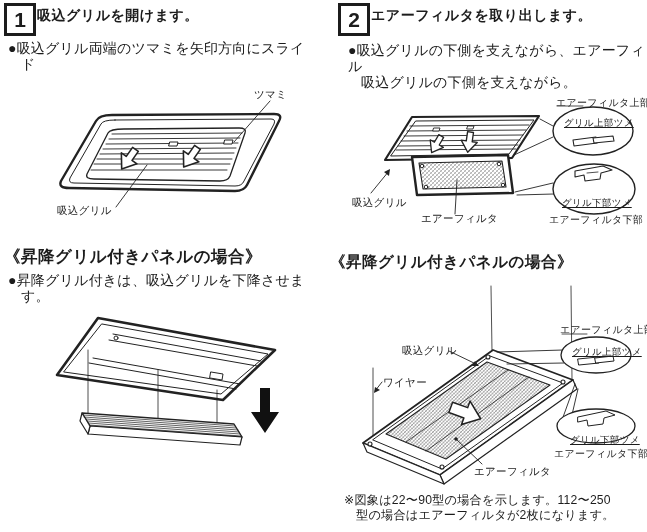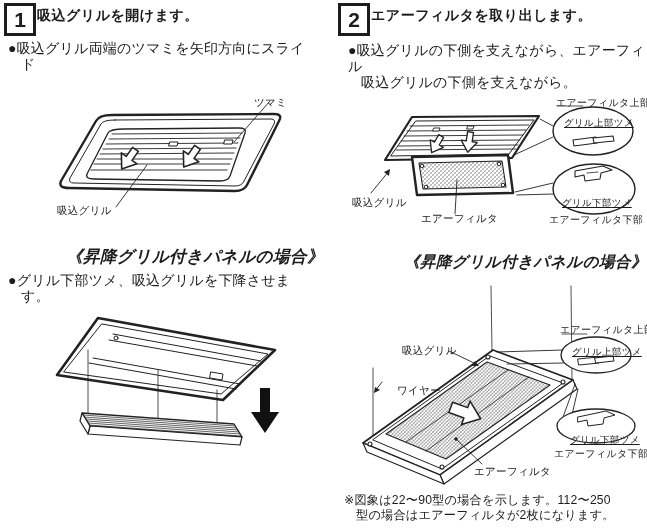--- a/index.html
+++ b/index.html
@@ -10,21 +10,21 @@
     overflow:hidden;
   }
   .step-num {
     position:absolute; width:26px; height:27px; box-sizing:content-box;
     border:3px solid var(--ink,#111); background:#fff;
     font-size:21px; font-weight:bold; line-height:27px; text-align:center;
   }
   .step-title { position:absolute; font-size:14px; font-weight:600; letter-spacing:.5px; white-space:nowrap;font-family:Liberation Serif, serif; }
   .bullet { position:absolute; font-size:14px; line-height:16px; letter-spacing:.2px; }
   .bullet .hang { padding-left:13px; }
-  .sec-head { position:absolute; font-size:16px; font-weight:bold; text-align:right; letter-spacing:.5px;font-style:italic; }
+  .sec-head { position:absolute; font-size:16px; font-weight:bold; text-align:left; letter-spacing:.5px; }
   .lbl { position:absolute; font-size:10.5px; white-space:nowrap; letter-spacing:.3px; }
   .lbl.sm { font-size:9.5px;text-decoration:underline; }
   .lbl.xs { font-size:10px; }
   .footnote { position:absolute; font-size:12.2px; line-height:14.5px; letter-spacing:.2px; }
   .footnote .hang { padding-left:12px; }
   svg.dia { position:absolute; }
 </style>
 </head>
 <body>
 
@@ -60,21 +60,21 @@
           <line x1="63" y1="86" x2="199" y2="86"></line>
       </g>
       <polygon points="142,58 150,58 149,62 141,62" fill="#fff" stroke-width="1"></polygon>
       <polygon points="197,56 205,56 204,60 196,60" fill="#fff" stroke-width="1"></polygon>
       <path transform="translate(100,76) rotate(35)" d="M-3.5,-13 L3.5,-13 L3.5,-2 L9.5,-2 L0,11 L-9.5,-2 L-3.5,-2 Z" fill="#fff" stroke-width="1.6"></path>
       <path transform="translate(162,74) rotate(35)" d="M-3.5,-13 L3.5,-13 L3.5,-2 L9.5,-2 L0,11 L-9.5,-2 L-3.5,-2 Z" fill="#fff" stroke-width="1.6"></path>
       <line x1="242" y1="17" x2="206" y2="58" stroke-width="0.9"></line>
       <line x1="88" y1="123" x2="119" y2="81" stroke-width="0.9"></line>
     </g>
   </svg>
-  <div class="lbl" style="left:254px; top:96px;font-family:Liberation Mono, monospace;">ツマミ</div>
+  <div class="lbl" style="left:254px; top:88px;font-family:Liberation Mono, monospace;">ツマミ</div>
   <div class="lbl" style="left:57px; top:204px;">吸込グリル</div>
 
   <svg class="dia" style="left:335px; top:93px;" width="312" height="150" viewBox="0 0 312 150">
     <defs>
       <pattern id="xh3" width="4" height="4" patternUnits="userSpaceOnUse">
         <path d="M0,4 L4,0" stroke="#666" stroke-width="0.5"></path>
         <path d="M0,0 L4,4" stroke="#888" stroke-width="0.4"></path>
       </pattern>
     </defs>
     <g stroke="#222" fill="none" stroke-linejoin="round" stroke-linecap="round">
@@ -118,21 +118,21 @@
   </svg>
   <div class="lbl xs" style="left:556px; top:96px;">エアーフィルタ上部</div>
   <div class="lbl sm" style="left:564px; top:117px;">グリル上部ツメ</div>
   <div class="lbl" style="left:352px; top:196px;">吸込グリル</div>
   <div class="lbl" style="left:421px; top:212px;">エアーフィルタ</div>
   <div class="lbl sm" style="left:562px; top:197px;">グリル下部ツメ</div>
   <div class="lbl xs" style="left:549px; top:213px;">エアーフィルタ下部</div>
 
   <div class="sec-head" style="left:4px; top:246px; width:320px; font-size:16.5px;">《昇降グリル付きパネルの場合》</div>
   <div class="bullet" style="left:8px; top:272px; width:312px;">
-    <div>●グリル下部ツメ、吸込グリルを下降させま</div>
+    <div>●昇降グリル付きは、吸込グリルを下降させま</div>
     <div class="hang">す。</div>
   </div>
   <div class="sec-head" style="left:330px; top:252px; width:317px; font-size:15.5px;">《昇降グリル付きパネルの場合》</div>
 
   <svg class="dia" style="left:18px; top:308px;" width="310" height="180" viewBox="0 0 310 180">
     <g stroke="#222" fill="none" stroke-linejoin="round" stroke-linecap="round">
       <polygon points="80,10 257,42 205,92 39,67" stroke-width="2.6" fill="#fff"></polygon>
       <polygon points="84,16 250,46 203,86 46,64" stroke-width="1"></polygon>
       <g stroke-width="1">
         <line x1="95" y1="26" x2="243" y2="53"></line>
@@ -203,21 +203,21 @@
       <line x1="227" y1="56" x2="252" y2="56" stroke-width="0.8"></line>
       <line x1="114" y1="73" x2="141" y2="86" stroke-width="0.9"></line>
       <polygon points="144,88 137,88 140,83" fill="#222" stroke="none"></polygon>
       <line x1="47" y1="104" x2="40" y2="113" stroke-width="0.9"></line>
       <polygon points="39,115 40,109 45,112" fill="#222" stroke="none"></polygon>
       <line x1="147" y1="186" x2="121" y2="161" stroke-width="0.9"></line>
       <circle cx="121" cy="161" r="1.8" fill="#222" stroke="none"></circle>
     </g>
   </svg>
   <div class="lbl" style="left:402px; top:344px;">吸込グリル</div>
-  <div class="lbl" style="left:383px; top:384px;margin-left:14px;">ワイヤー</div>
+  <div class="lbl" style="left:383px; top:376px;">ワイヤー</div>
   <div class="lbl xs" style="left:560px; top:323px;">エアーフィルタ上部</div>
   <div class="lbl sm" style="left:572px; top:346px;">グリル上部ツメ</div>
   <div class="lbl" style="left:474px; top:465px;">エアーフィルタ</div>
   <div class="lbl sm" style="left:570px; top:434px;">グリル下部ツメ</div>
   <div class="lbl xs" style="left:554px; top:447px;">エアーフィルタ下部</div>
 
   <div class="footnote" style="left:344px; top:493px; width:300px;">
     <div>※図象は22〜90型の場合を示します。112〜250</div>
     <div class="hang">型の場合はエアーフィルタが2枚になります。</div>
   </div>

